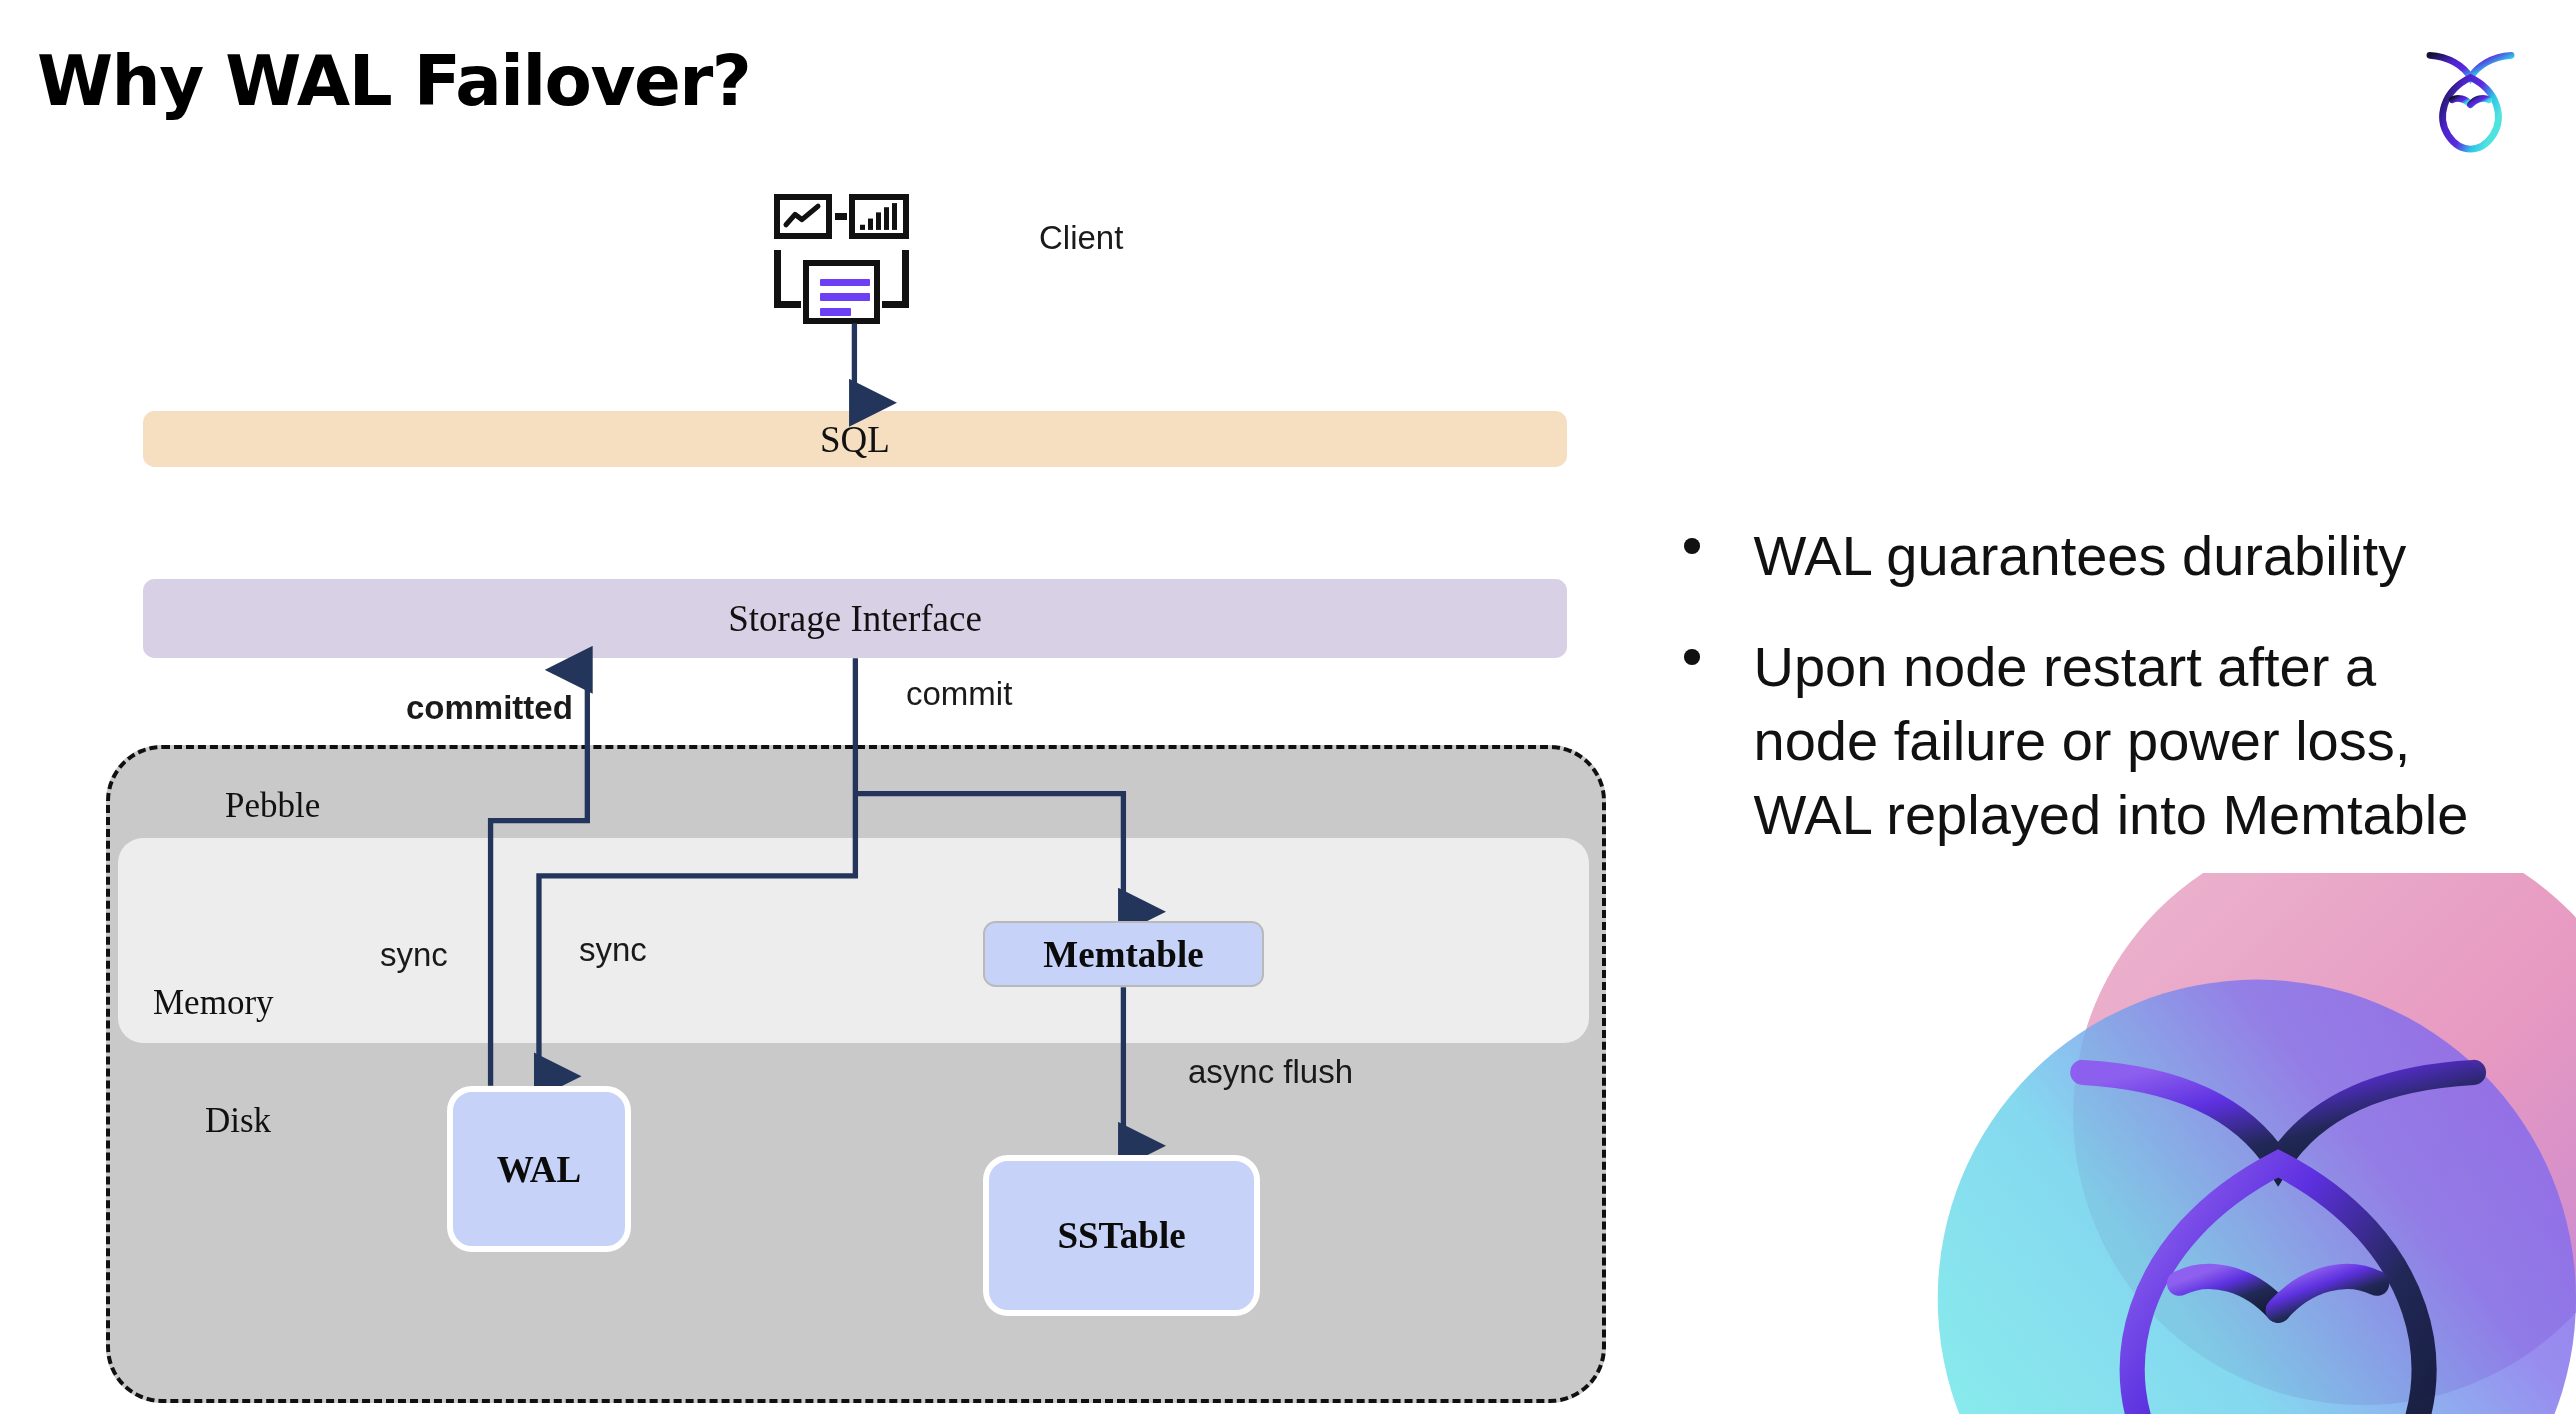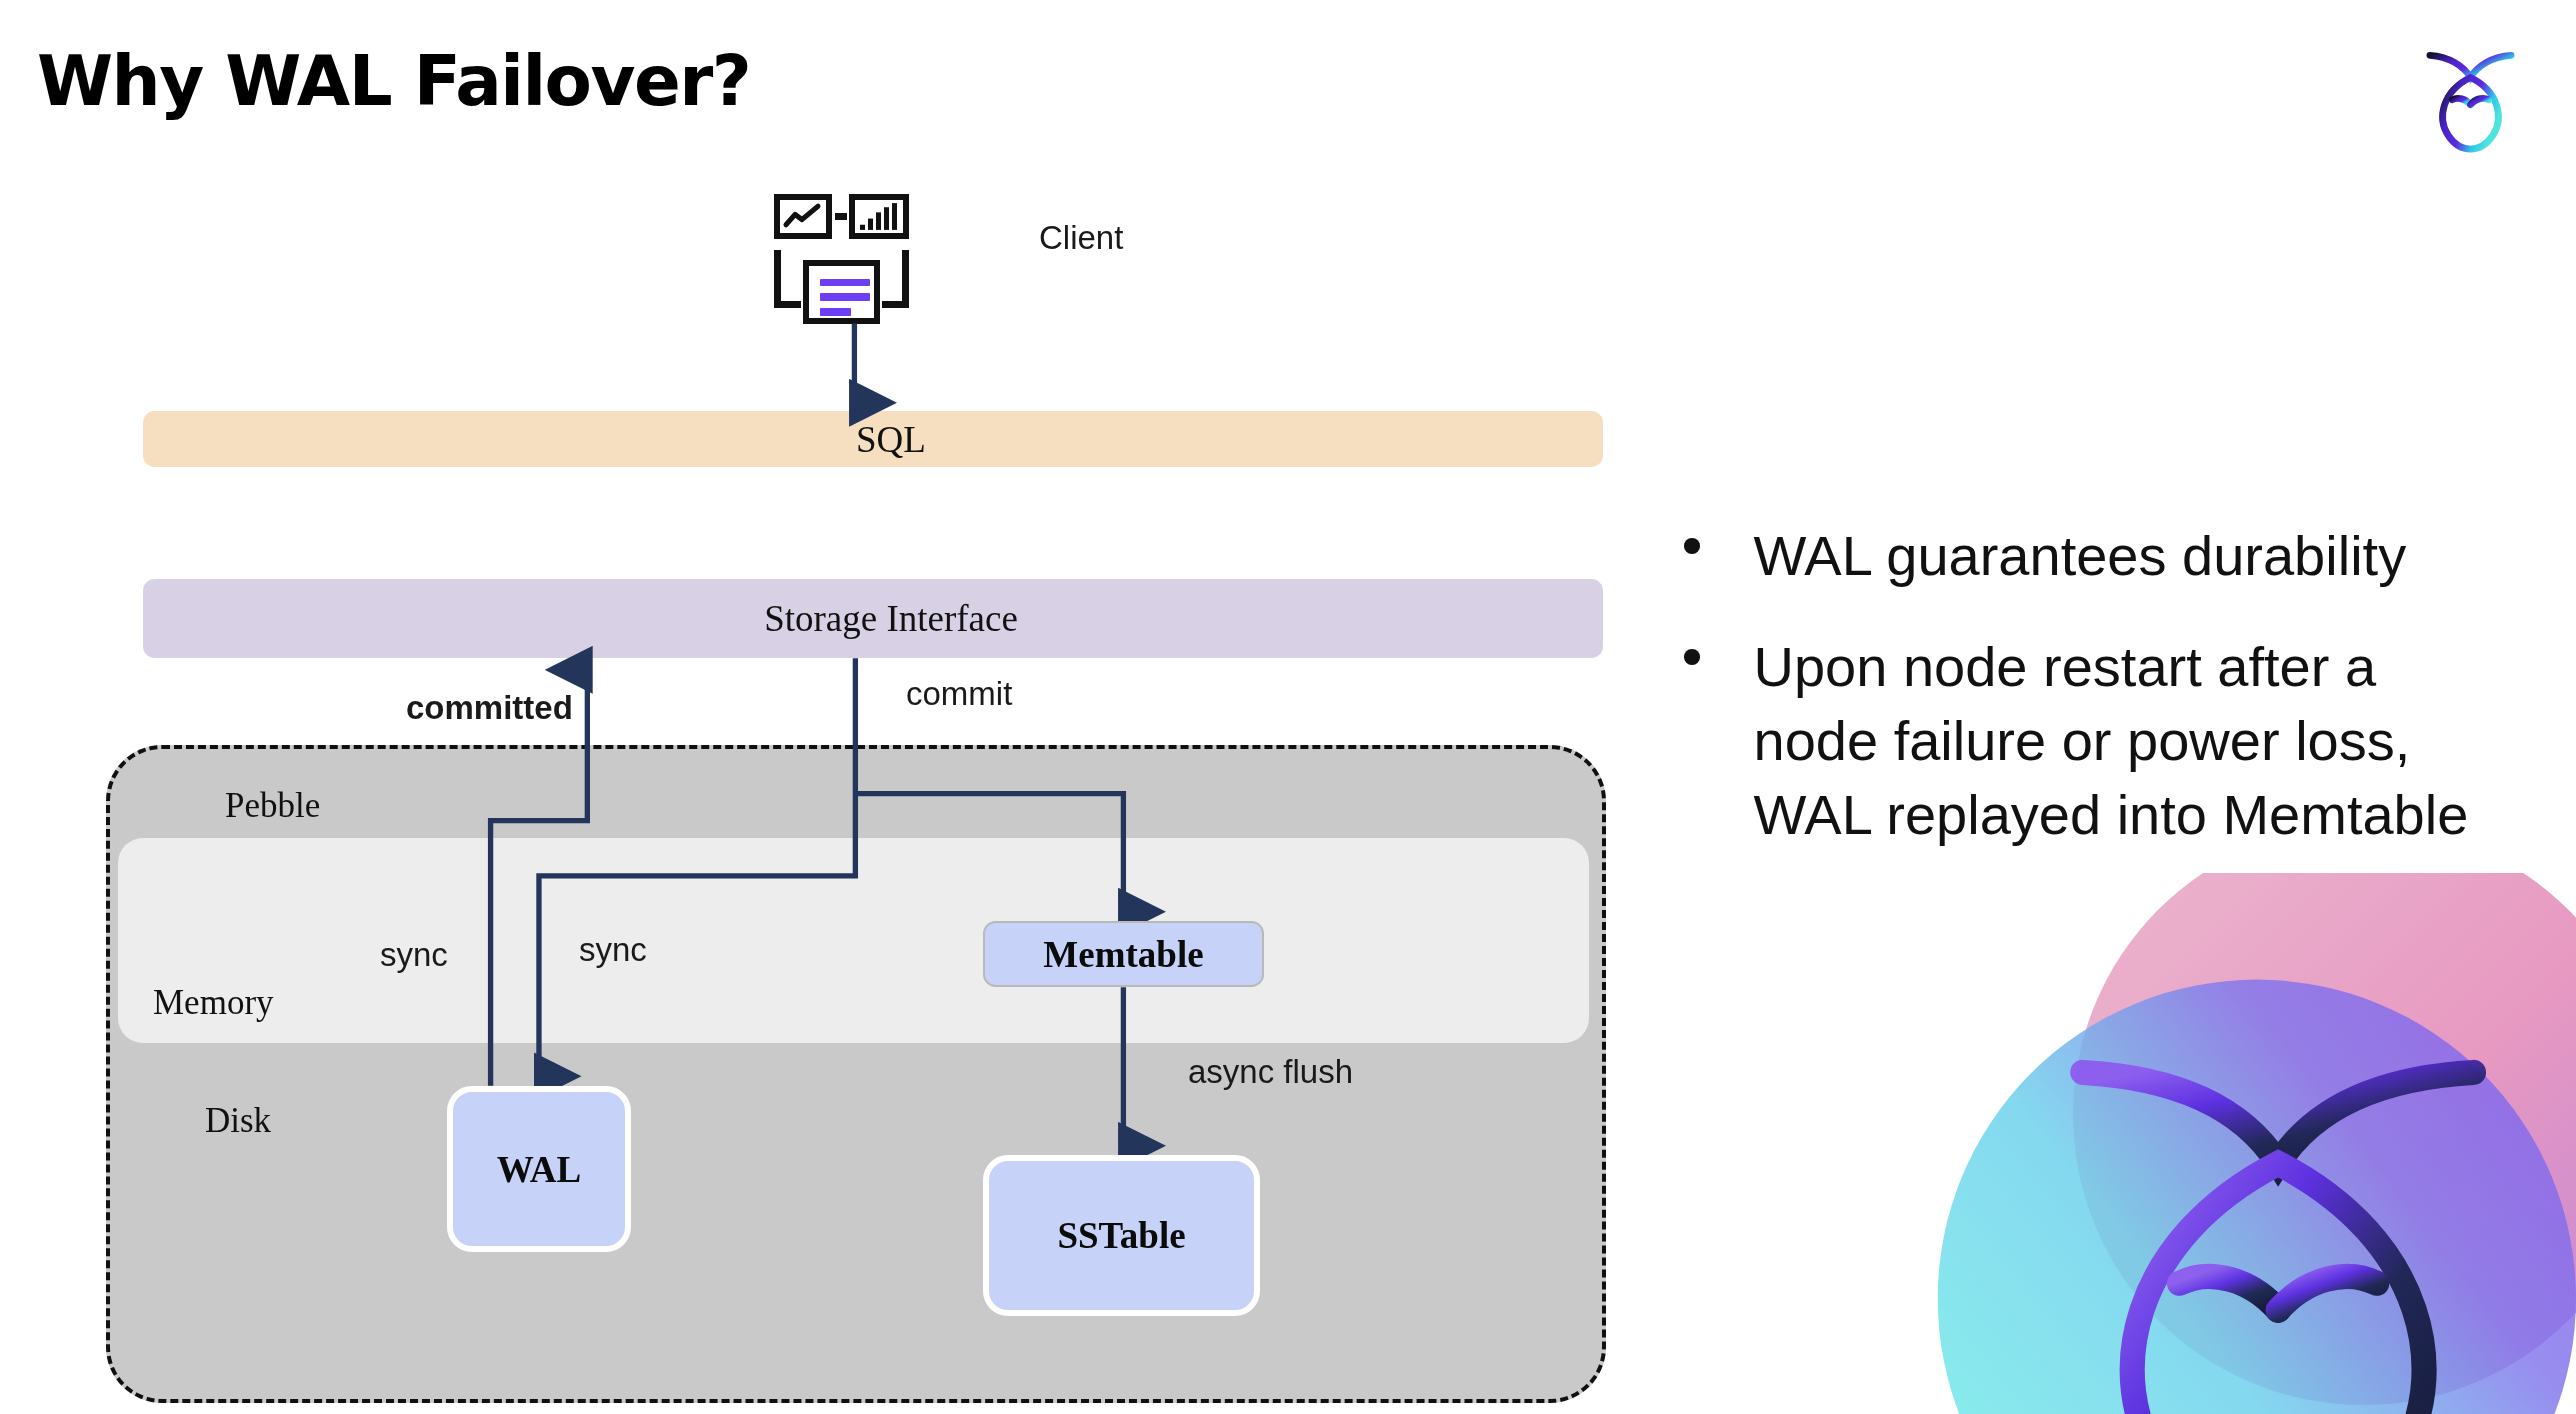--- a/index.html
+++ b/index.html
@@ -33,21 +33,21 @@
   .diagram{position:absolute;left:0;top:0;width:1703px;height:1415px;}
 
   .svg-layer{position:absolute;left:0;top:0;width:1703px;height:1415px;}
 
   
   .bar{
     position:absolute;
     border-radius:11.6px;
     display:flex;align-items:center;justify-content:center;
     font-family:"Liberation Serif", serif;
-    font-size:37px;color:#111111;padding-left:36px;
+    font-size:37px;color:#111111;
   }
   #bar-sql{left:143px;top:411px;width:1424px;height:56px;background:#F5DFC0;}
   #bar-kv{left:143px;top:501px;width:1424px;height:51px;background:#BEDFDF;}
   #bar-storage{left:143px;top:579px;width:1424px;height:79px;background:#D8D1E6;}
 
   
   #pebble-box{
     position:absolute;left:106px;top:745px;width:1500px;height:658px;
     background:#C9C9C9;
     border:4.8px dashed #101010;

